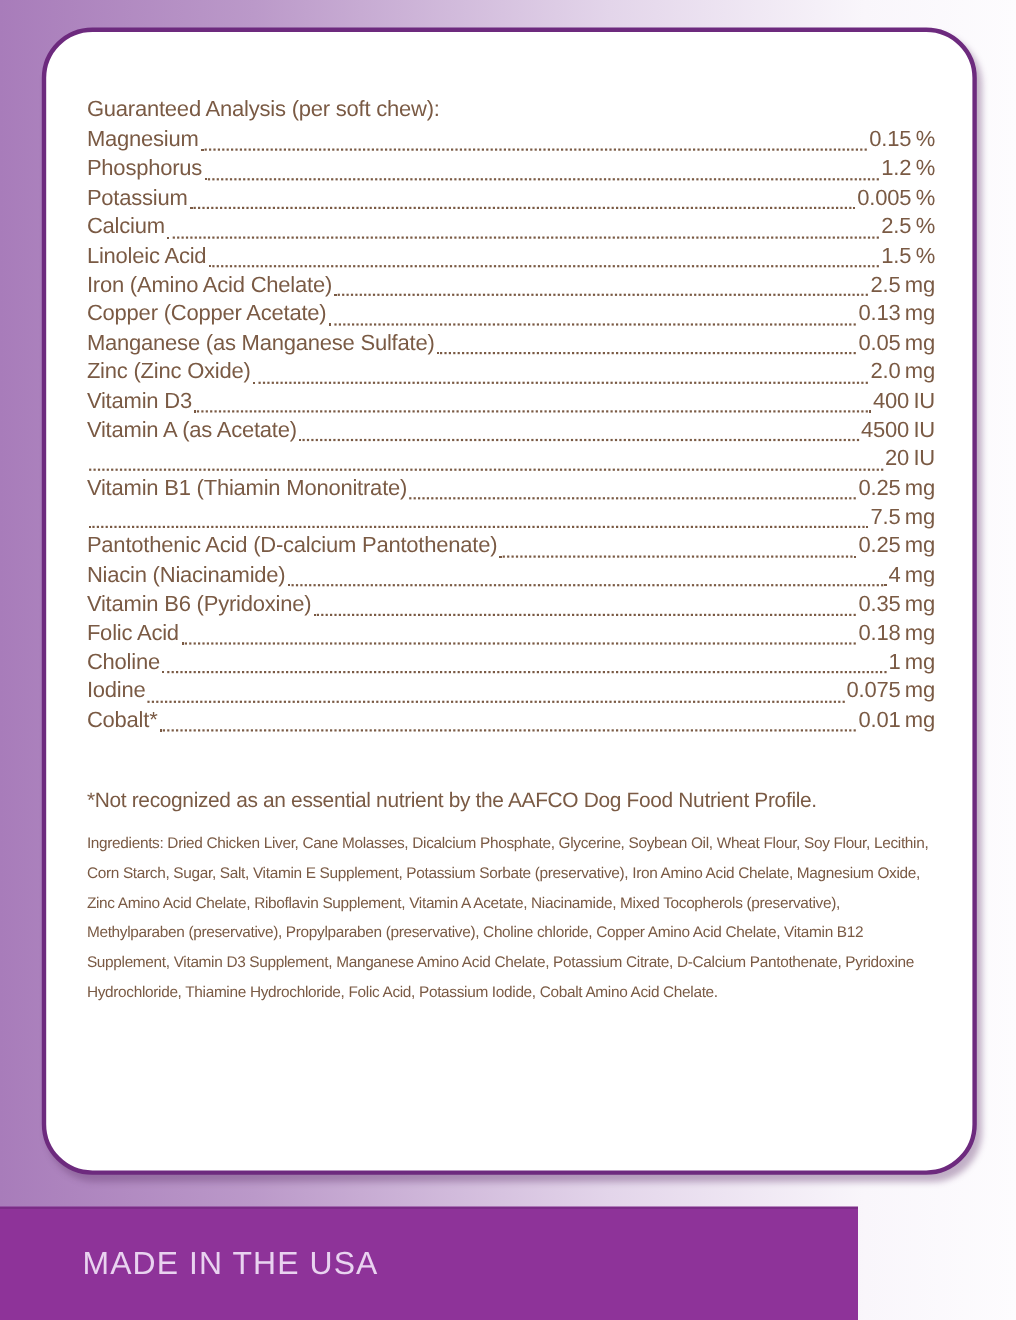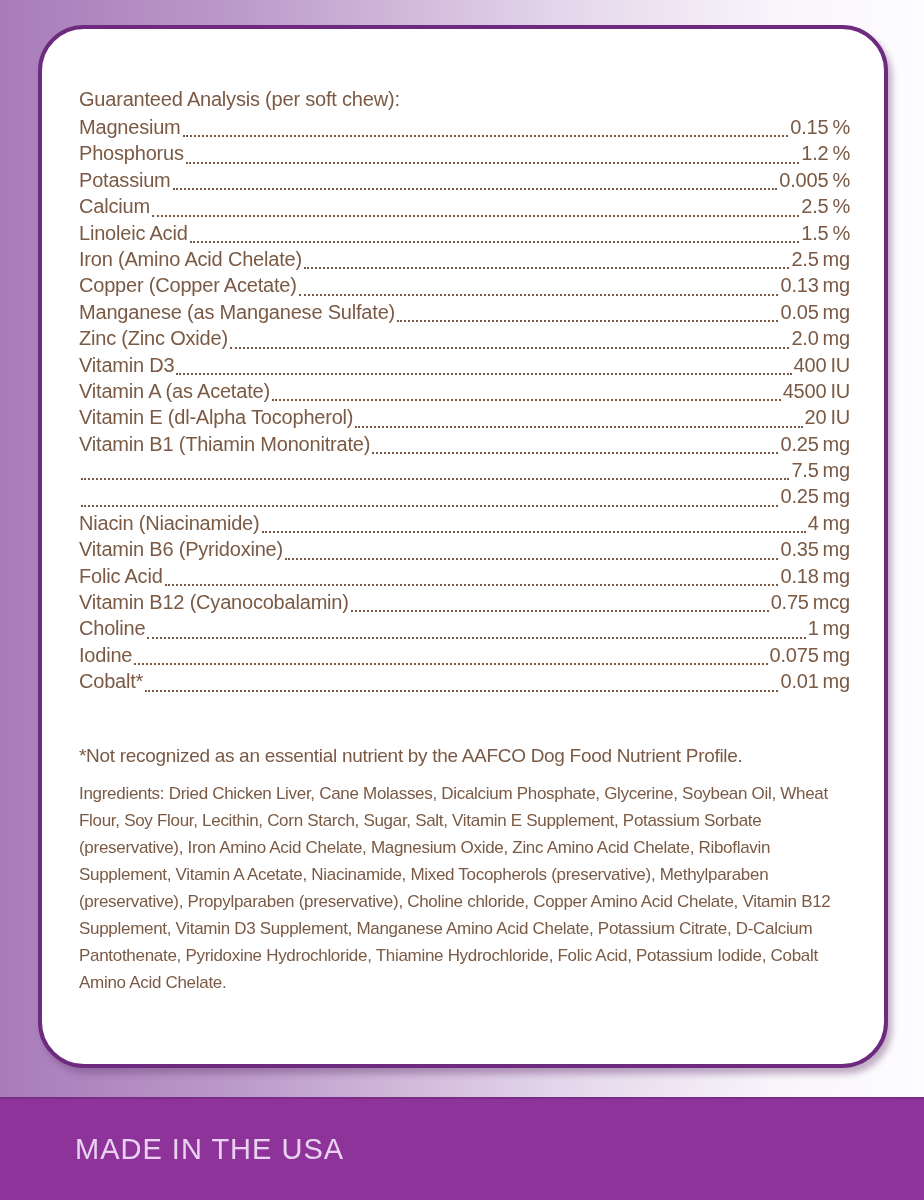--- a/index.html
+++ b/index.html
@@ -55,28 +55,28 @@
   .footnote{
     margin-top:48px;
     color:var(--brown);
     font-size:19px;
     letter-spacing:-0.3px;
     white-space:nowrap;
   }
   .ingredients{
     margin-top:13px;
     color:var(--brown);
-    font-size:17px;
+    font-size:14px;
     line-height:27px;
     letter-spacing:-0.3px;
   }
   .band{
     position:absolute;
     left:0; bottom:0;
-    width:924px; height:103px;
+    width:780px; height:103px;
     background:var(--band);
     border-top:2px solid #7b2c87;
     display:flex;
     align-items:center;
     padding-left:75px;
   }
   .band span{
     color:var(--band-text);
     font-size:29px;
     letter-spacing:1px;
@@ -160,40 +160,40 @@
   </div>
 
   <div class="row">
     <span class="nm">Vitamin A (as Acetate)</span>
     <span class="leader"></span>
     <span class="val">4500</span>
     <span class="unit">IU</span>
   </div>
 
   <div class="row">
-    <span class="nm">Vitamin E (dl-Alpha Tocopherol)</span>
     <span class="leader"></span>
     <span class="val">20</span>
     <span class="unit">IU</span>
   </div>
 
   <div class="row">
     <span class="nm">Vitamin B1 (Thiamin Mononitrate)</span>
     <span class="leader"></span>
     <span class="val">0.25</span>
     <span class="unit">mg</span>
   </div>
 
   <div class="row">
     <span class="leader"></span>
     <span class="val">7.5</span>
     <span class="unit">mg</span>
   </div>
 
   <div class="row">
+    <span class="nm">Pantothenic Acid (D-calcium Pantothenate)</span>
     <span class="leader"></span>
     <span class="val">0.25</span>
     <span class="unit">mg</span>
   </div>
 
   <div class="row">
     <span class="nm">Niacin (Niacinamide)</span>
     <span class="leader"></span>
     <span class="val">4</span>
     <span class="unit">mg</span>
@@ -206,26 +206,20 @@
     <span class="unit">mg</span>
   </div>
 
   <div class="row">
     <span class="nm">Folic Acid</span>
     <span class="leader"></span>
     <span class="val">0.18</span>
     <span class="unit">mg</span>
   </div>
 
-  <div class="row">
-    <span class="nm">Vitamin B12 (Cyanocobalamin)</span>
-    <span class="leader"></span>
-    <span class="val">0.75</span>
-    <span class="unit">mcg</span>
-  </div>
 
   <div class="row">
     <span class="nm">Choline</span>
     <span class="leader"></span>
     <span class="val">1</span>
     <span class="unit">mg</span>
   </div>
 
   <div class="row">
     <span class="nm">Iodine</span>

